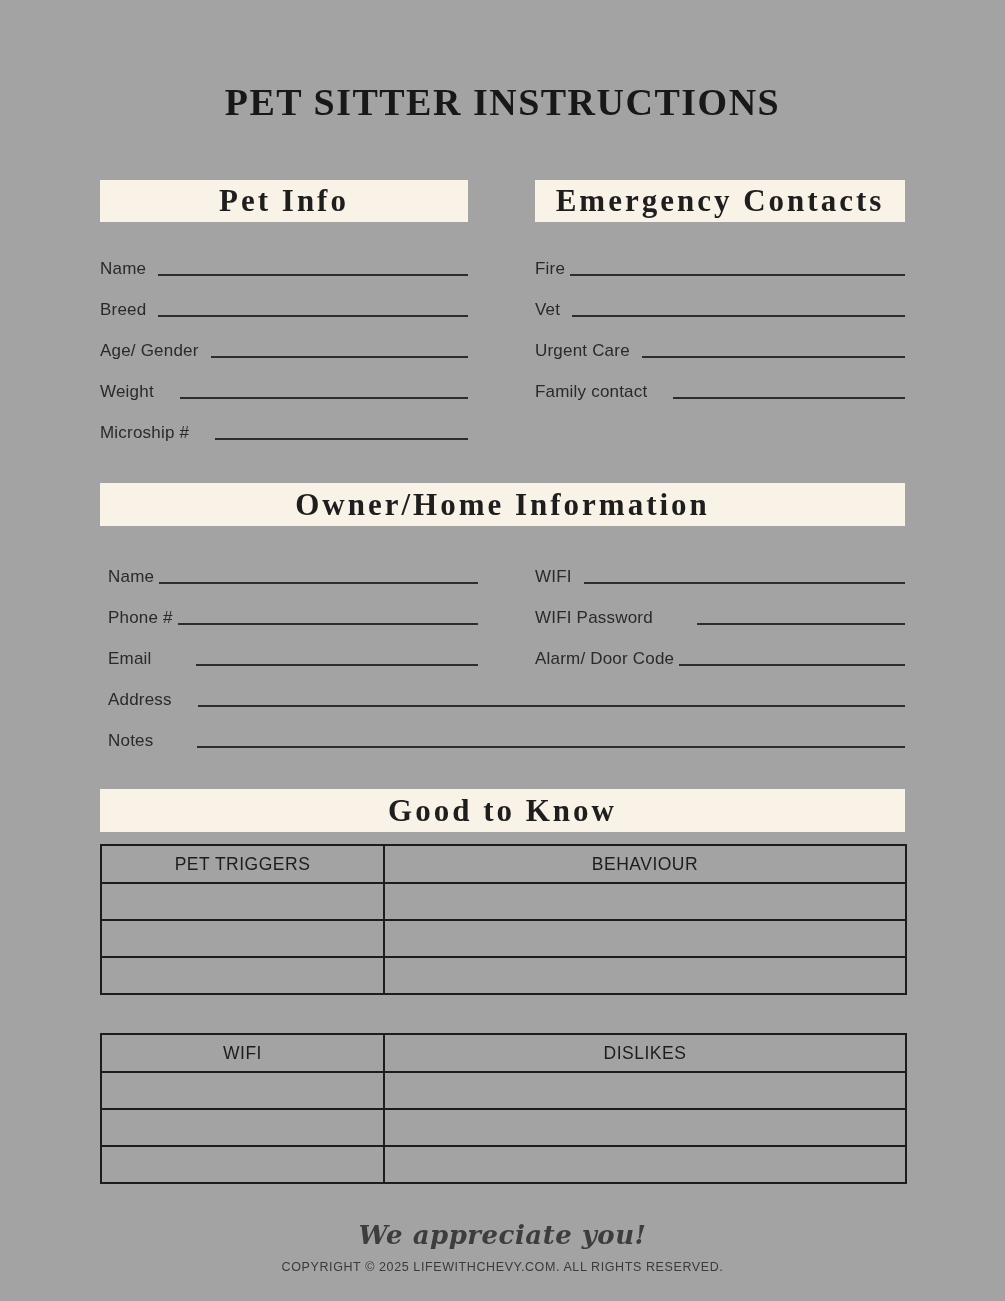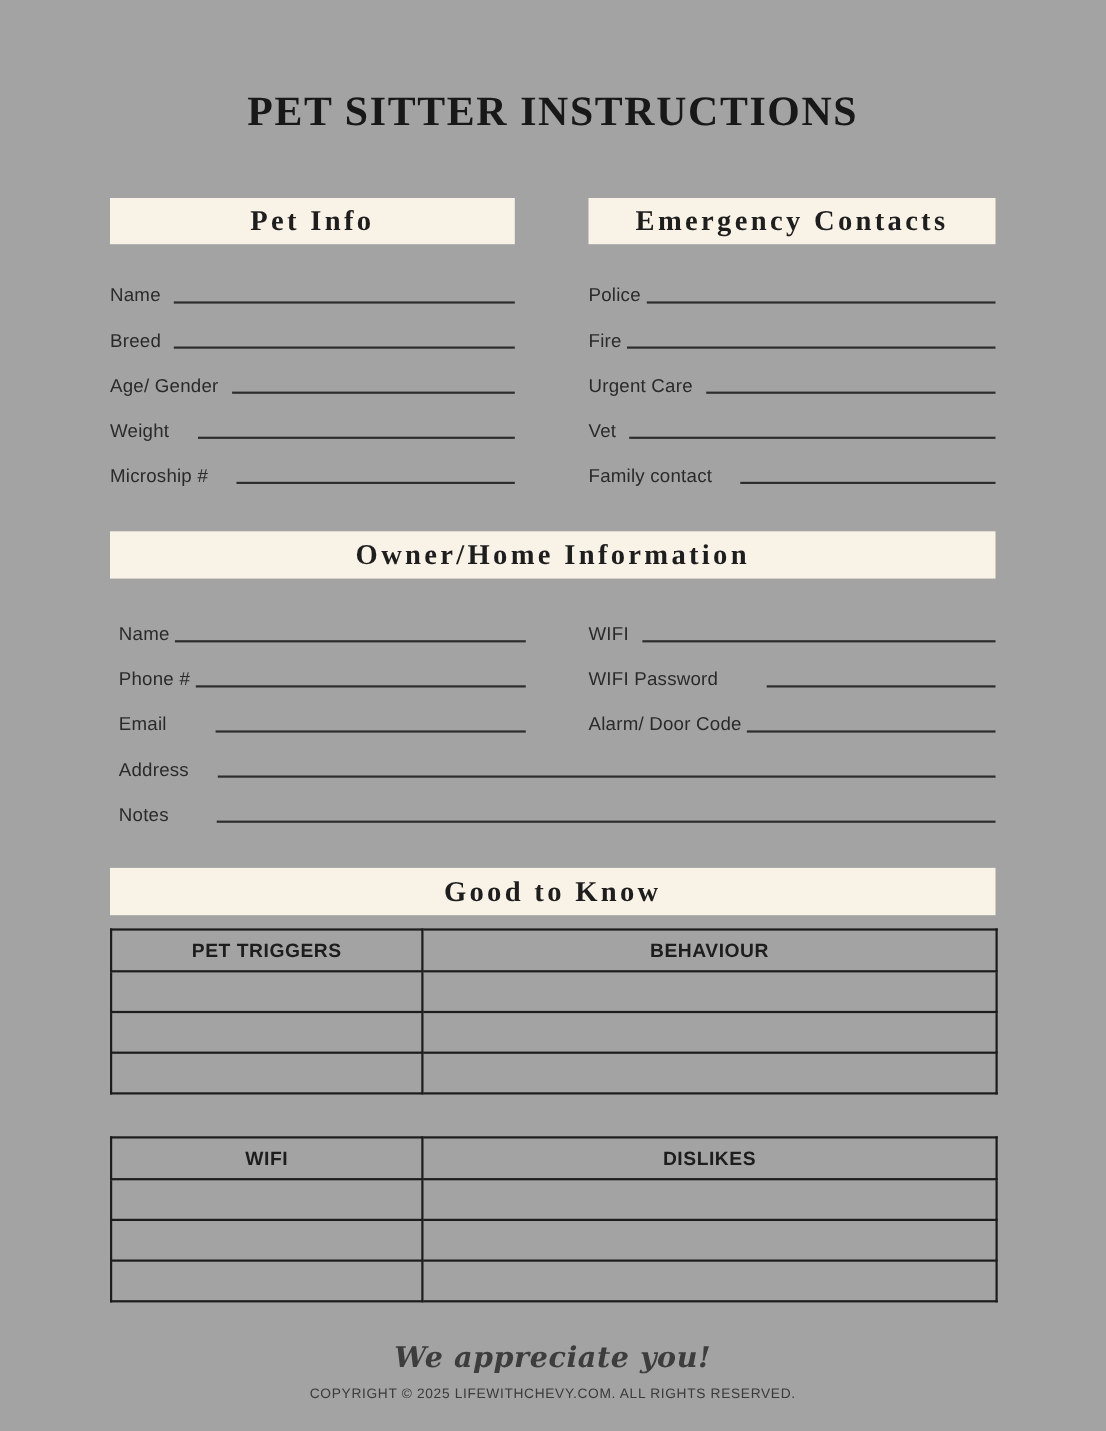--- a/index.html
+++ b/index.html
@@ -25,21 +25,21 @@
     color:#181818;
   }
 
   
   .section-bar {
     background:#F9F2E7;
     height:42px;
     display:flex; align-items:center; justify-content:center;
     font-family:"Liberation Serif", serif;
     font-weight:600;
-    font-size:26px;
+    font-size:31px;
     letter-spacing:3px;
     color:#1e1e1e;
   }
 
   
   .two-cols { display:flex; justify-content:space-between; margin-top:56px; }
   .col-l { width:368px; }
   .col-r { width:370px; }
 
   .fields { margin-top:16px; }
@@ -73,21 +73,21 @@
   table.gtk {
     width:805px;
     border-collapse:collapse;
     table-layout:fixed;
   }
   .t1 { margin-top:12px; }
   .t2 { margin-top:38px; }
   table.gtk th, table.gtk td { border:2px solid #1c1c1c; }
   table.gtk th {
     height:38px;
-    font-weight:700;
+    font-weight:400;
     font-size:17.5px;
     letter-spacing:0.5px;
     color:#1d1d1d;
     text-align:center;
     vertical-align:middle;
   }
   table.gtk td { height:37px; }
   col.c1 { width:283px; }
   col.c2 { width:522px; }
 
@@ -142,33 +142,29 @@
             <span class="lbl">Microship #</span>
             <span class="write-line g2"></span>
           </div>
         </div>
       </div>
 
       <div class="col-r">
         <div class="section-bar">Emergency Contacts</div>
         <div class="fields">
           <div class="field-row">
-            <span class="lbl">Police</span>
-            <span class="write-line g0"></span>
-          </div>
-          <div class="field-row">
             <span class="lbl">Fire</span>
             <span class="write-line g0"></span>
           </div>
           <div class="field-row">
+            <span class="lbl">Vet</span>
+            <span class="write-line g1"></span>
+          </div>
+          <div class="field-row">
             <span class="lbl">Urgent Care</span>
-            <span class="write-line g1"></span>
-          </div>
-          <div class="field-row">
-            <span class="lbl">Vet</span>
             <span class="write-line g1"></span>
           </div>
           <div class="field-row">
             <span class="lbl">Family contact</span>
             <span class="write-line g2"></span>
           </div>
         </div>
       </div>
     </div>
 

